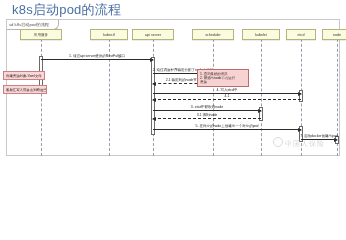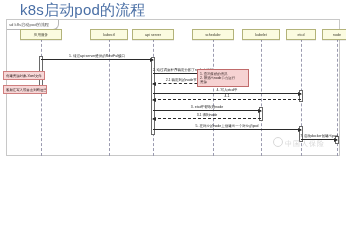--- a/index.html
+++ b/index.html
@@ -18,23 +18,23 @@
   #page {
     position: relative;
     width: 346px;
     height: 160px;
     background: #ffffff;
   }
 
   
   .doc-title {
     position: absolute;
-    left: 20px;
+    left: 12px;
     top: 4px;
-    font-size: 15px;
+    font-size: 13px;
     line-height: 12px;
     color: #4a6fa5;
     letter-spacing: 0.2px;
     white-space: nowrap;
   }
 
   
   .frame {
     position: absolute;
     left: 6px;

